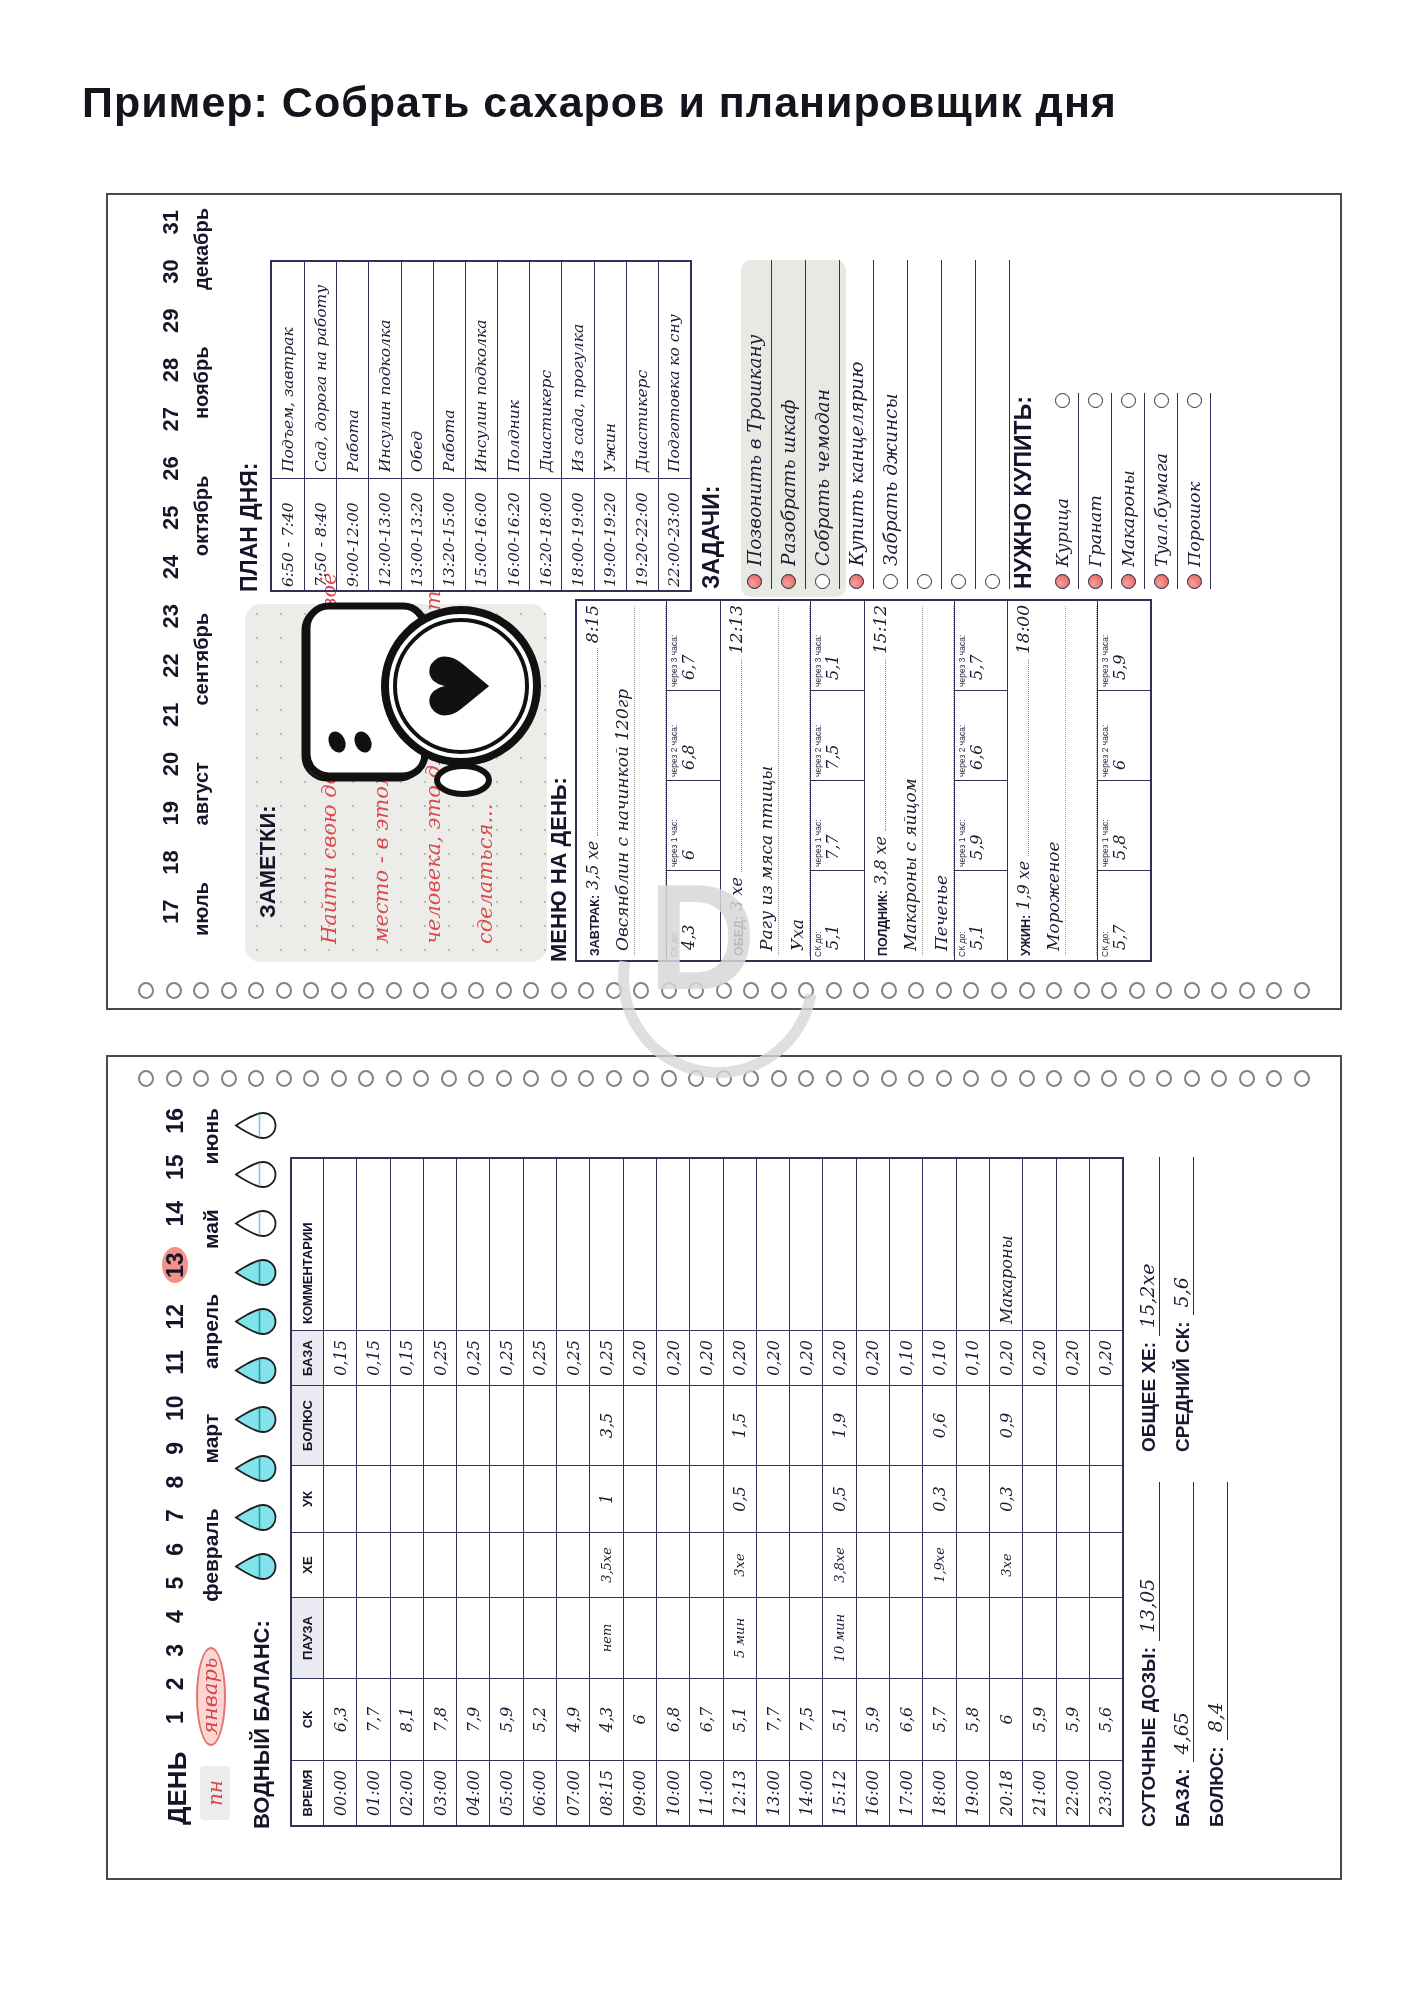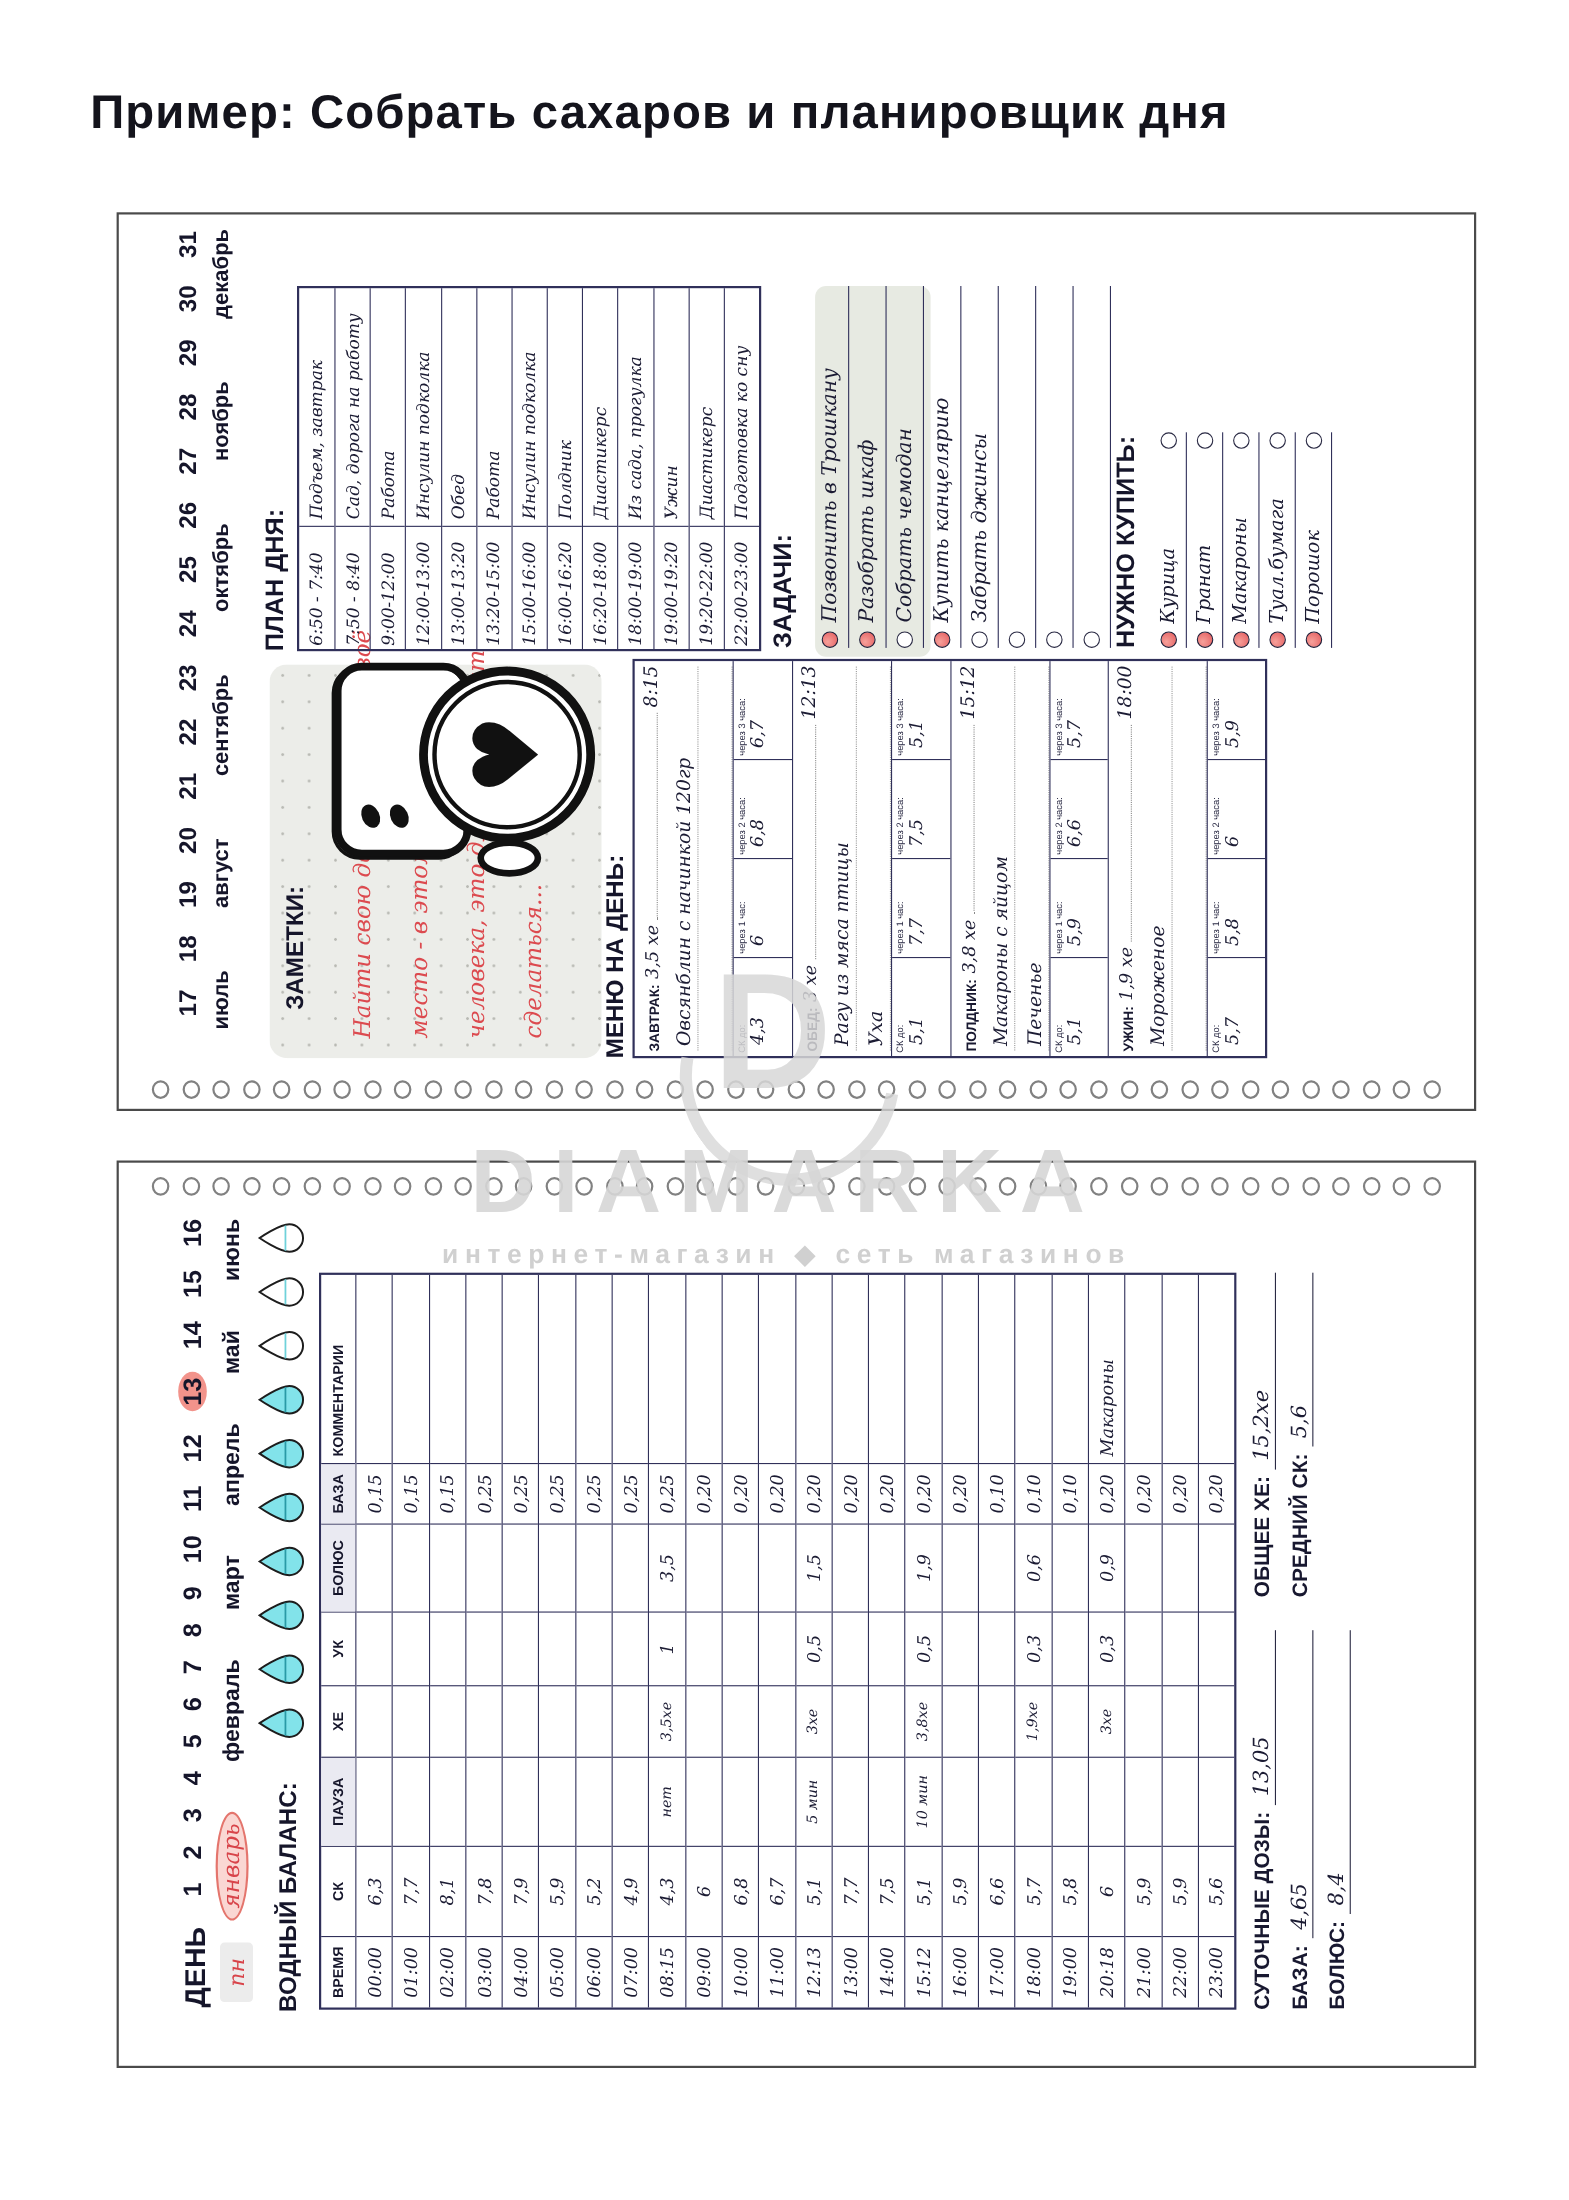--- a/index.html
+++ b/index.html
@@ -837,15 +837,13 @@
         <div class="hole"></div>
         <div class="hole"></div>
         <div class="hole"></div>
         <div class="hole"></div>
         <div class="hole"></div>
       </div>
   </div>
 
   <div class="wm wm-ring"></div>
   <div class="wm wm-logo-d">D</div>
-  <div class="wm wm-brand">DIAMARKA</div>
-  <div class="wm wm-sub">интернет-магазин ◆ сеть магазинов</div>
 </div>
 
 </body></html>

